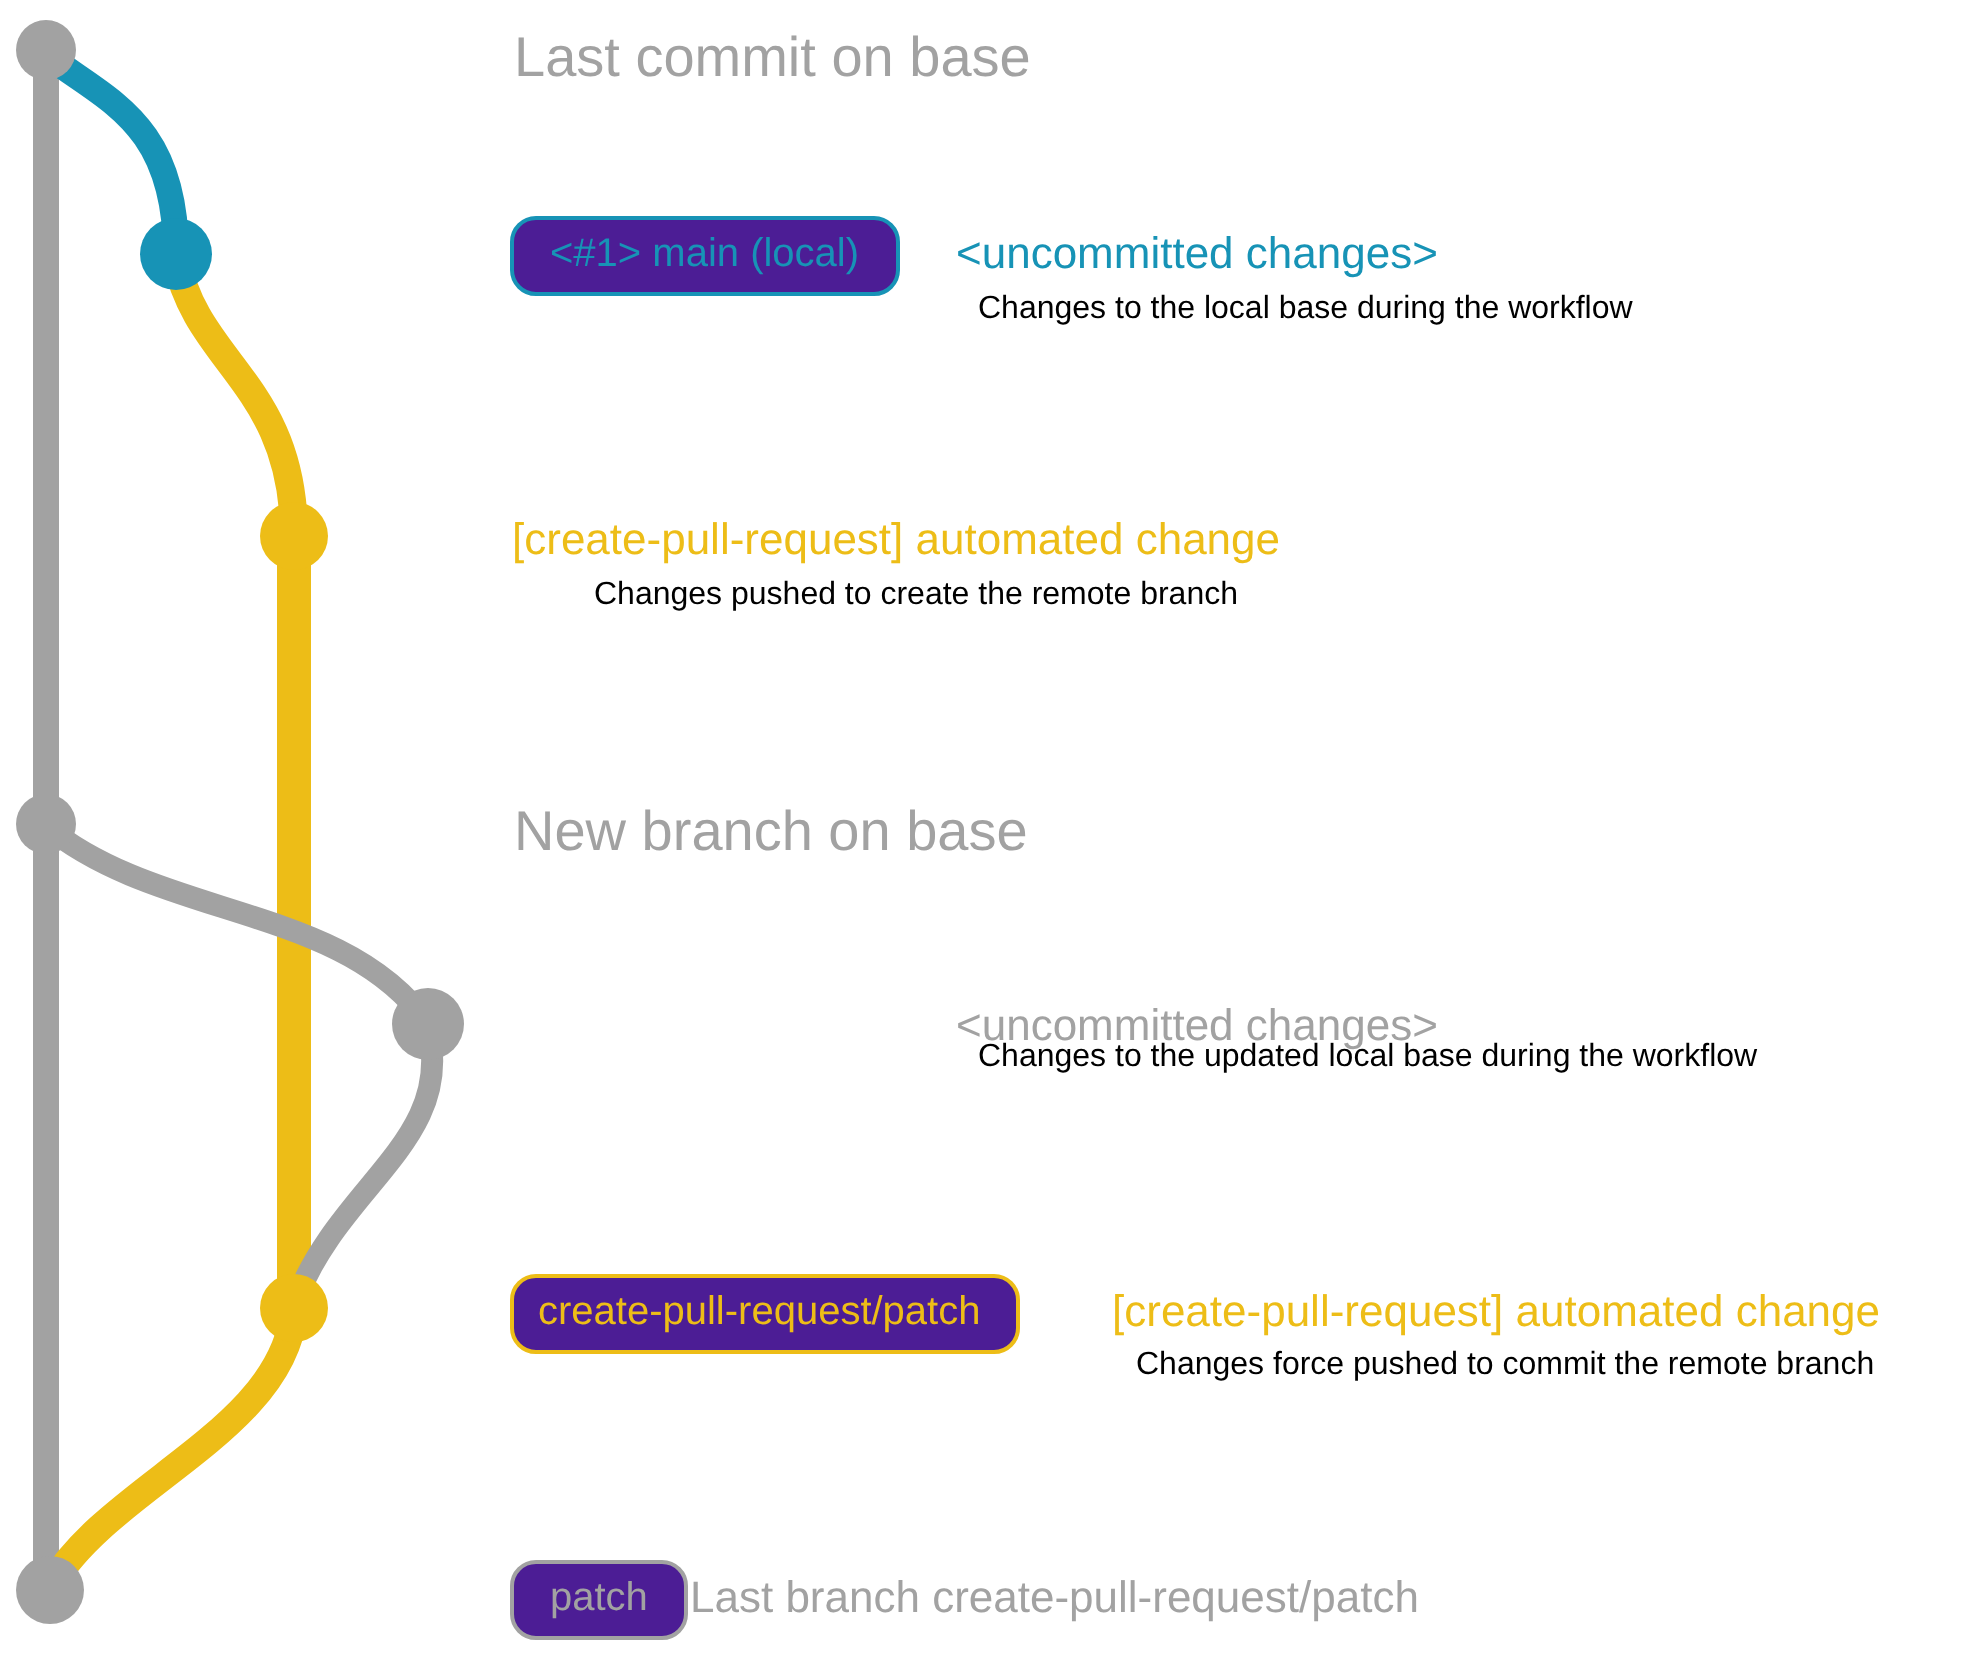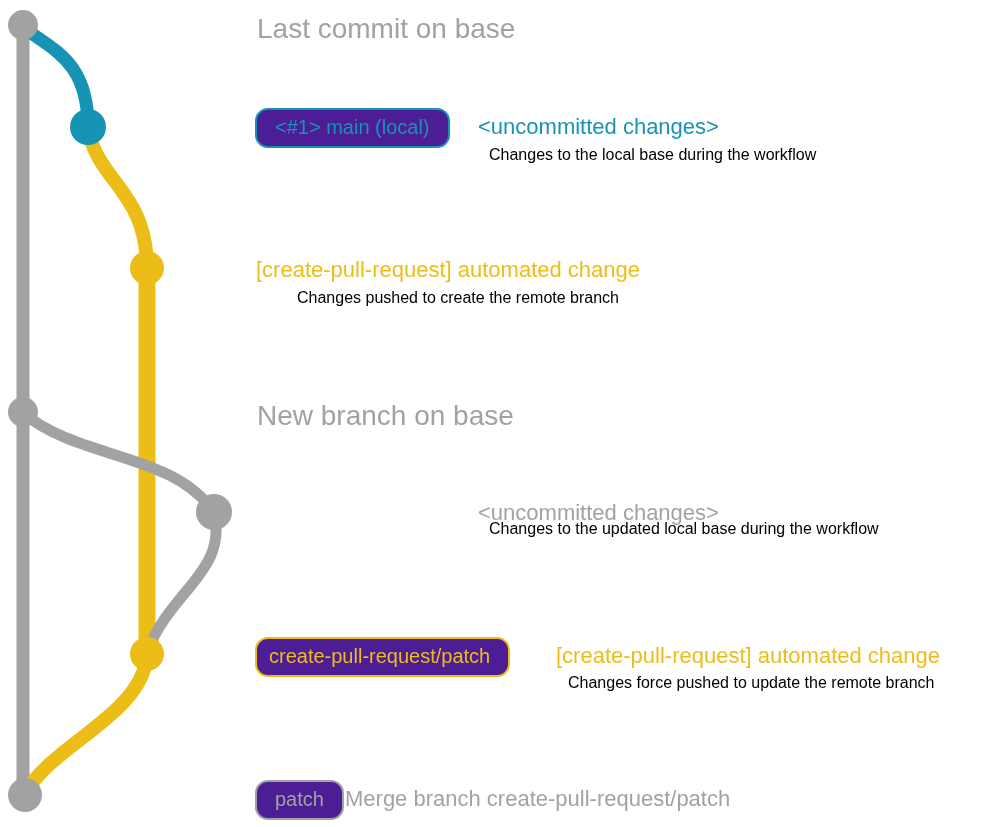--- a/index.html
+++ b/index.html
@@ -87,18 +87,18 @@
   <div class="abs title yellow" style="left:256px;top:257px;">[create-pull-request] automated change</div>
   <div class="abs desc" style="left:269px;top:289px;margin-left:28px;">Changes pushed to create the remote branch</div>
 
   <div class="abs annot" style="left:257px;top:400px;">New branch on base</div>
 
   <div class="abs title gray" style="left:478px;top:500px;">&lt;uncommitted changes&gt;</div>
   <div class="abs desc" style="left:489px;top:520px;">Changes to the updated local base during the workflow</div>
 
   <div class="abs badge yellow" style="left:255px;top:637px;padding-left:12px;">create-pull-request/patch</div>
   <div class="abs title yellow" style="left:556px;top:643px;">[create-pull-request] automated change</div>
-  <div class="abs desc" style="left:568px;top:674px;">Changes force pushed to update the remote branch</div>
+  <div class="abs desc" style="left:568px;top:674px;">Changes force pushed to commit the remote branch</div>
 
   <div class="abs badge gray" style="left:255px;top:780px;">patch</div>
-  <div class="abs title gray" style="left:345px;top:786px;">Merge branch create-pull-request/patch</div>
+  <div class="abs title gray" style="left:345px;top:786px;">Last branch create-pull-request/patch</div>
 
 </div>
 
 </body></html>

